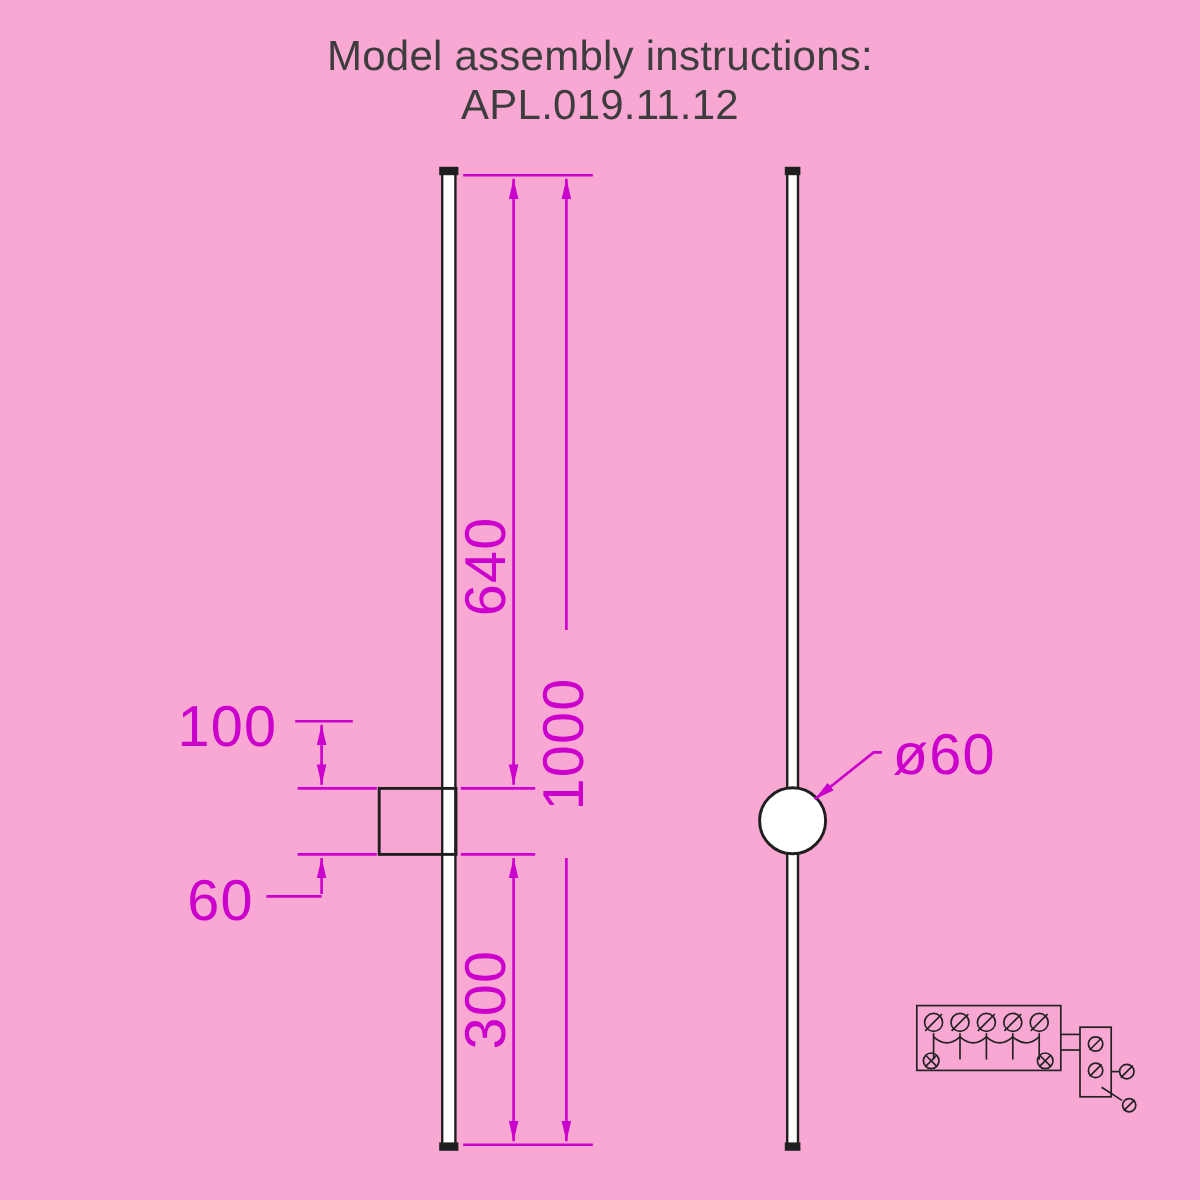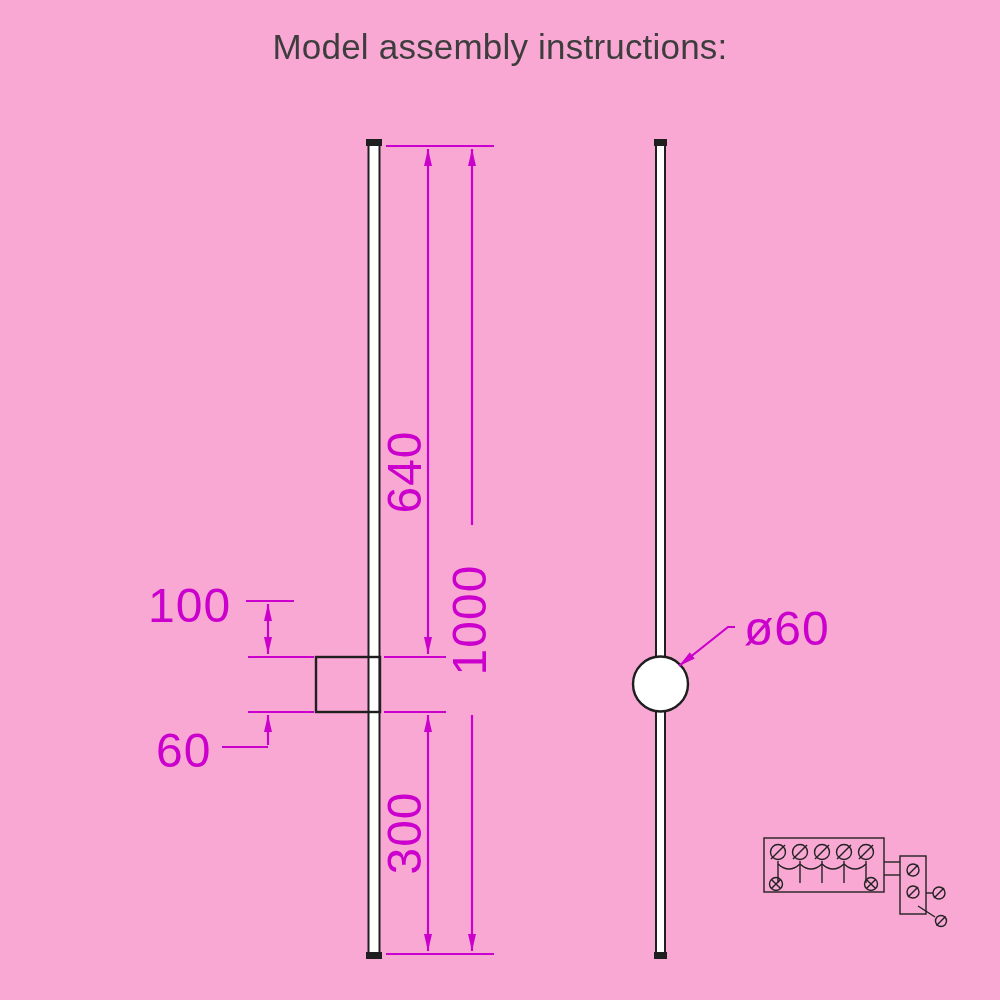--- a/index.html
+++ b/index.html
@@ -21,20 +21,21 @@
   .dim-num { fill:#cc00cc; font-size:48px; font-weight:500; letter-spacing:1px; }
   .wire    { fill:none; stroke:#222222; stroke-width:1.4; }
 </style>
 </head>
 <body>
 
 <div class="canvas">
 
   <div class="title">
     <div>Model assembly instructions:</div>
+    <div>APL.019.11.12</div>
   </div>
 
   <svg class="drawing" width="1000" height="1000" viewBox="0 0 1000 1000">
     <defs>
       <marker id="arr" markerWidth="18" markerHeight="12" refX="17" refY="5" orient="auto-start-reverse" markerUnits="userSpaceOnUse">
         <path d="M0,1 L17,5 L0,9 Z" fill="#cc00cc"></path>
       </marker>
     </defs>
 
     <g>

